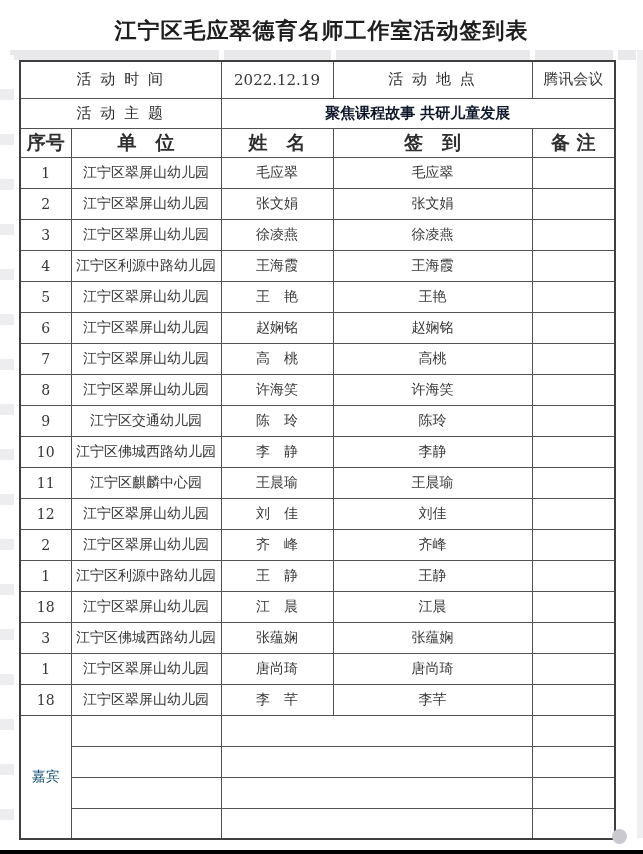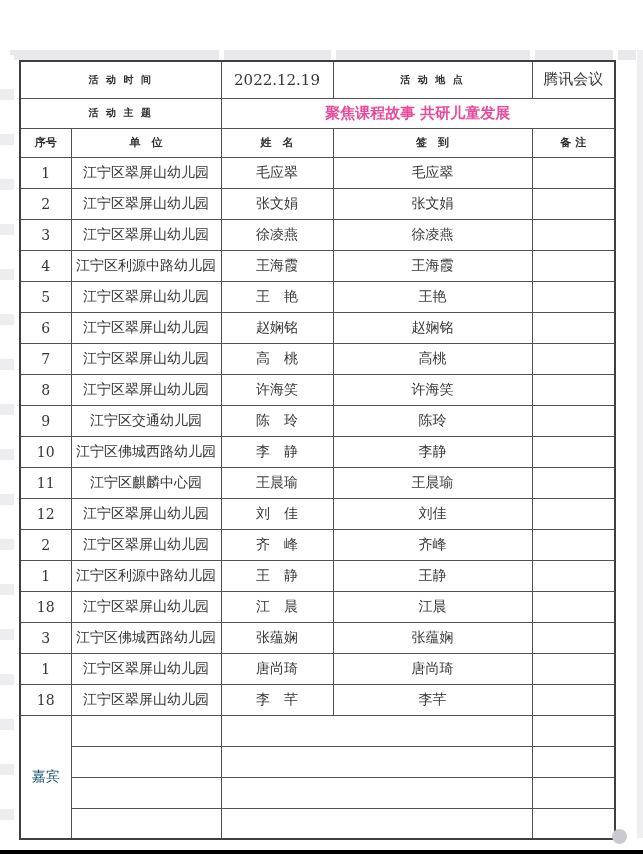--- a/index.html
+++ b/index.html
@@ -60,32 +60,32 @@
     color: #363636;
     white-space: nowrap;
     overflow: hidden;
     height: 31px;
     padding: 0 2px;
   }
   .sheet tr.row-a td { height: 37px; }
   .sheet tr.row-b td { height: 30px; }
   .sheet tr.row-h th { height: 29px; }
   .sheet .lbl {
-    font-weight: 700;
-    font-size: 10px;
+    font-weight: 400;
+    font-size: 15px;
     letter-spacing: 2px;
     color: #2c2c2c;
   }
   .sheet .hdr {
     font-weight: 600;
-    font-size: 11px;
+    font-size: 19px;
     color: #2e2e2e;
   }
   .sheet .val { font-size: 15px; margin-top: 36px; }
-  .sheet .topic { font-weight: 600; font-size: 15px; color: #ec4899; }
+  .sheet .topic { font-weight: 600; font-size: 15px; color: #0f172a; }
   .sheet td.guest-label {
     font-size: 14px;
     color: #0c4a6e;
     letter-spacing: 0;
   }
   .corner-dot {
     position: absolute;
     left: 612px; top: 829px;
     width: 15px; height: 15px;
     border-radius: 50%;
@@ -96,20 +96,21 @@
     left: 0; bottom: 0;
     width: 643px; height: 4px;
     background: #000000;
   }
 </style>
 </head>
 <body>
 
 <div class="page">
 
+  <div class="doc-title">江宁区毛应翠德育名师工作室活动签到表</div>
 
   <div class="band-seg" style="left:10px;width:209px;"></div>
   <div class="band-seg" style="left:224px;width:107px;"></div>
   <div class="band-seg" style="left:336px;width:194px;"></div>
   <div class="band-seg" style="left:535px;width:78px;"></div>
   <div class="band-seg" style="left:618px;width:18px;"></div>
   <div class="gutter"></div>
   <div class="right-strip"></div>
 
   <table class="sheet">

